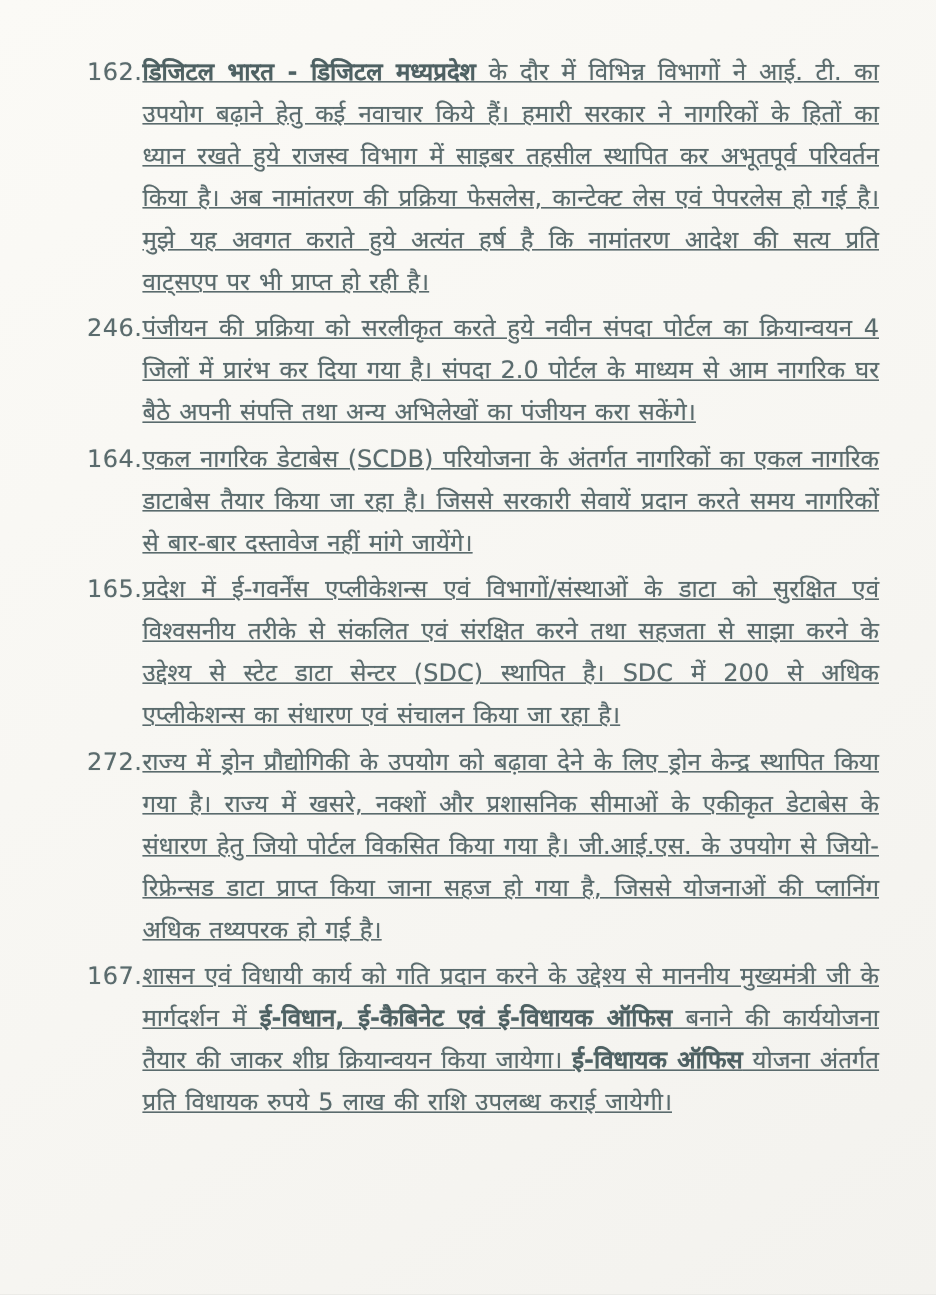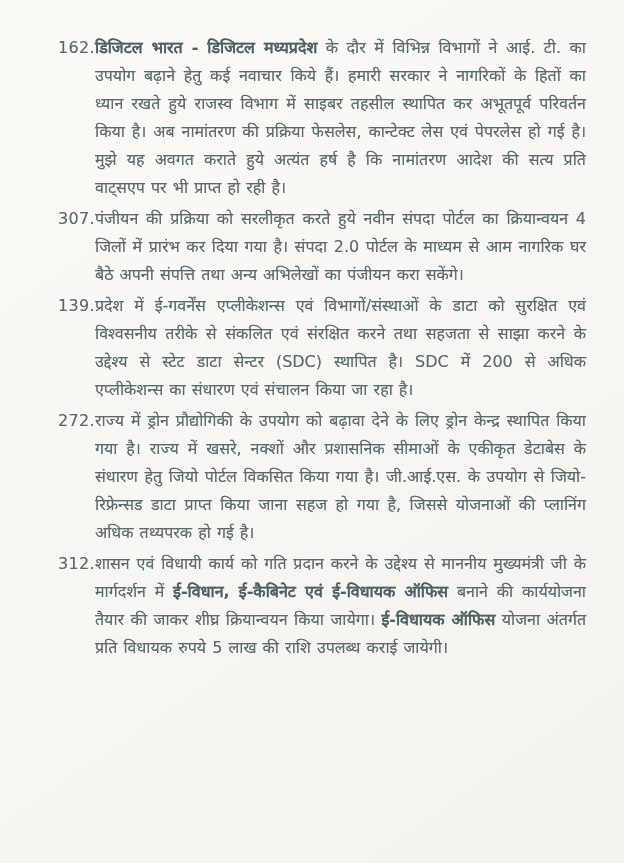--- a/index.html
+++ b/index.html
@@ -32,45 +32,50 @@
     text-shadow: 0 0 0.6px rgba(90,107,109,0.45);
   }
   .num {
     flex: 0 0 37px;
     letter-spacing: 0.3px;
   }
   .text {
     flex: 1;
     text-align: justify;
     word-spacing: 1px;
+    text-decoration: underline;
   }
   .text .bold {
     font-weight: bold;
     color: #4e6163;
   }
 </style>
 </head>
 <body>
 
 <div class="page">
   <div class="content">
       <div class="para">
         <span class="num">162.</span>
         <span class="text"><span class="bold">डिजिटल भारत - डिजिटल मध्यप्रदेश</span><span> के दौर में विभिन्न विभागों ने आई. टी. का उपयोग बढ़ाने हेतु कई नवाचार किये हैं। हमारी सरकार ने नागरिकों के हितों का ध्यान रखते हुये राजस्व विभाग में साइबर तहसील स्थापित कर अभूतपूर्व परिवर्तन किया है। अब नामांतरण की प्रक्रिया फेसलेस, कान्टेक्ट लेस एवं पेपरलेस हो गई है। मुझे यह अवगत कराते हुये अत्यंत हर्ष है कि नामांतरण आदेश की सत्य प्रति वाट्सएप पर भी प्राप्त हो रही है।</span></span>
       </div>
       <div class="para">
-        <span class="num">307.</span>
+        <span class="num">246.</span>
         <span class="text"><span>पंजीयन की प्रक्रिया को सरलीकृत करते हुये नवीन संपदा पोर्टल का क्रियान्वयन 4 जिलों में प्रारंभ कर दिया गया है। संपदा 2.0 पोर्टल के माध्यम से आम नागरिक घर बैठे अपनी संपत्ति तथा अन्य अभिलेखों का पंजीयन करा सकेंगे।</span></span>
       </div>
       <div class="para">
-        <span class="num">139.</span>
+        <span class="num">164.</span>
+        <span class="text"><span>एकल नागरिक डेटाबेस (SCDB) परियोजना के अंतर्गत नागरिकों का एकल नागरिक डाटाबेस तैयार किया जा रहा है। जिससे सरकारी सेवायें प्रदान करते समय नागरिकों से बार-बार दस्तावेज नहीं मांगे जायेंगे।</span></span>
+      </div>
+      <div class="para">
+        <span class="num">165.</span>
         <span class="text"><span>प्रदेश में ई-गवर्नेंस एप्लीकेशन्स एवं विभागों/संस्थाओं के डाटा को सुरक्षित एवं विश्वसनीय तरीके से संकलित एवं संरक्षित करने तथा सहजता से साझा करने के उद्देश्य से स्टेट डाटा सेन्टर (SDC) स्थापित है। SDC में 200 से अधिक एप्लीकेशन्स का संधारण एवं संचालन किया जा रहा है।</span></span>
       </div>
       <div class="para">
         <span class="num">272.</span>
         <span class="text"><span>राज्य में ड्रोन प्रौद्योगिकी के उपयोग को बढ़ावा देने के लिए ड्रोन केन्द्र स्थापित किया गया है। राज्य में खसरे, नक्शों और प्रशासनिक सीमाओं के एकीकृत डेटाबेस के संधारण हेतु जियो पोर्टल विकसित किया गया है। जी.आई.एस. के उपयोग से जियो-रिफ्रेन्सड डाटा प्राप्त किया जाना सहज हो गया है, जिससे योजनाओं की प्लानिंग अधिक तथ्यपरक हो गई है।</span></span>
       </div>
       <div class="para">
-        <span class="num">312.</span>
+        <span class="num">167.</span>
         <span class="text"><span>शासन एवं विधायी कार्य को गति प्रदान करने के उद्देश्य से माननीय मुख्यमंत्री जी के मार्गदर्शन में </span><span class="bold">ई-विधान, ई-कैबिनेट एवं ई-विधायक ऑफिस</span><span> बनाने की कार्ययोजना तैयार की जाकर शीघ्र क्रियान्वयन किया जायेगा। </span><span class="bold">ई-विधायक ऑफिस</span><span> योजना अंतर्गत प्रति विधायक रुपये 5 लाख की राशि उपलब्ध कराई जायेगी।</span></span>
       </div>
     </div>
 </div>
 
 </body></html>

